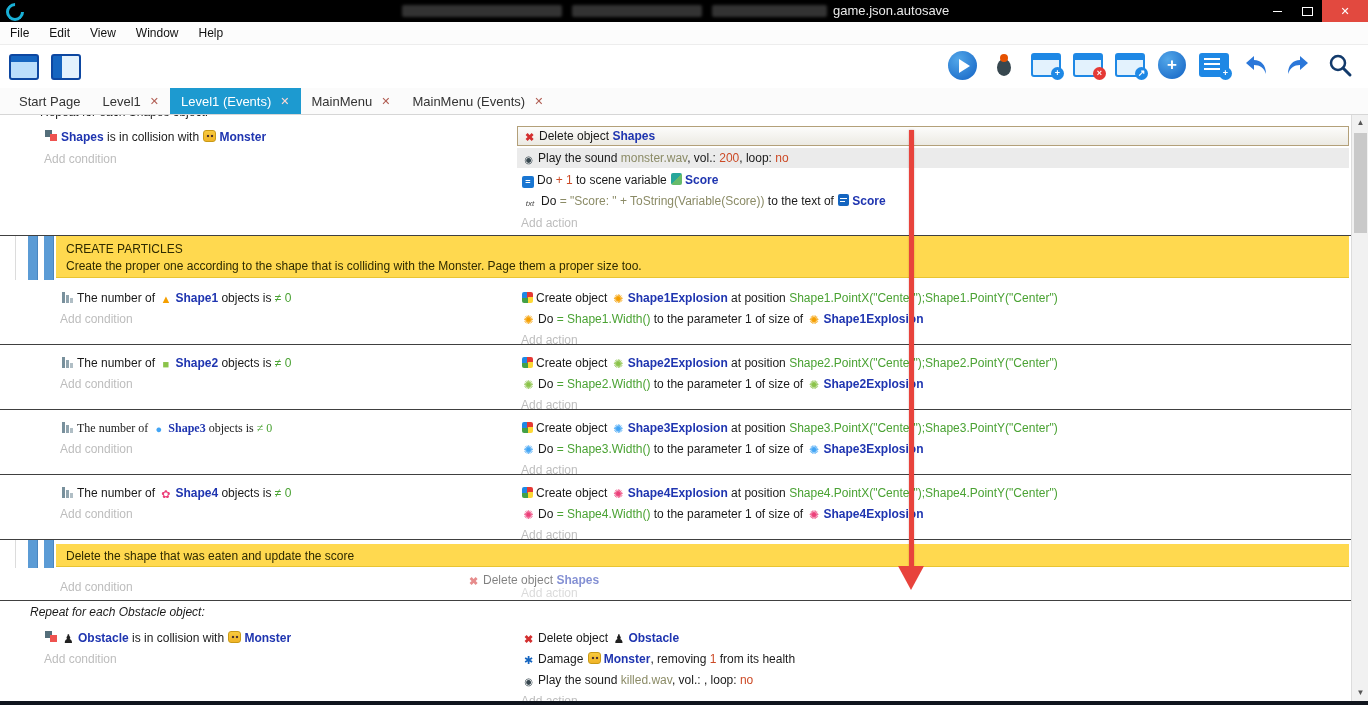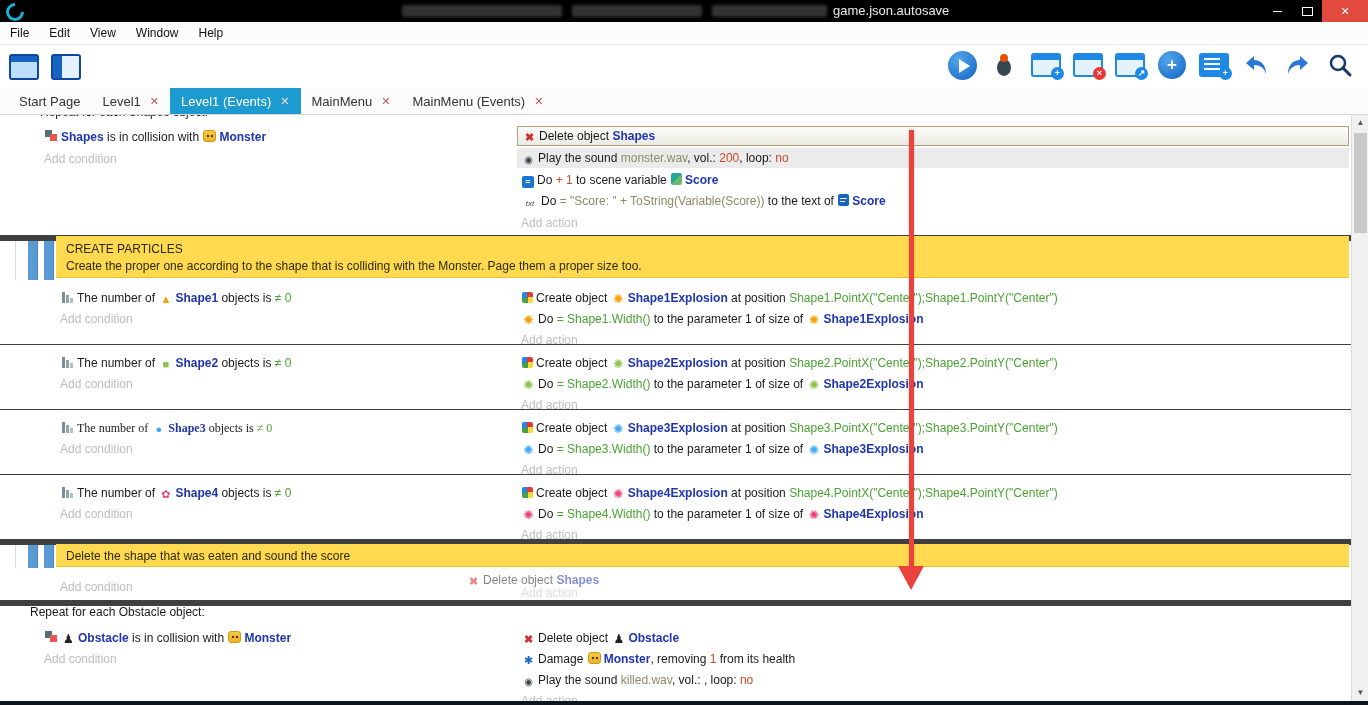--- a/index.html
+++ b/index.html
@@ -42,21 +42,21 @@
   
   #tabbar{position:absolute;left:0;top:88px;width:100%;height:27px;background:#fbfbfb;border-bottom:1px solid #d6d6d6;display:flex;align-items:stretch;padding-left:8px;box-sizing:border-box;}
   .tab{display:flex;align-items:center;padding:0 11px;font-size:13px;color:#333;white-space:pre;}
   .tab.active{background:#1d9ad0;color:#fff;}
   .tab-x{margin-left:9px;font-size:11px;color:#b05c52;}
   .tab.active .tab-x{color:#ffd9d4;}
 
   
   #events{position:absolute;left:0;top:115px;right:17px;bottom:4px;background:#fff;overflow:hidden;}
   .event{position:absolute;left:0;right:0;background:#fff;}
-  .sep{border-bottom:6px solid #404040;}
+  .sep{border-bottom:1px solid #404040;}
   .eline{position:absolute;white-space:pre;font-size:12px;height:20px;line-height:20px;color:#1a1a1a;overflow:hidden;}
   .lx44{left:44px;} .lx60{left:60px;}
   .ax{left:521px;right:3px;}
   .sel{left:517px;right:2px;border:1px solid #b3a079;background:linear-gradient(#fcfcfb,#eceae3);padding-left:4px;height:18px;line-height:18px;}
   .shade{left:517px;right:2px;background:#ebebeb;padding-left:4px;}
   .addlink{color:#bdbdbd;}
   .ghost{opacity:.55;}
   .bar{position:absolute;width:9px;background:#5b9bd5;border-right:1px solid #4a86c0;}
   .comment{position:absolute;left:56px;right:2px;background:#ffd94f;color:#2e2a00;border-bottom:1px solid #e8c432;}
   .comment .eline{left:10px;color:#2e2a00;}
@@ -246,30 +246,30 @@
     </div>
     <div class="event sep" style="top:360px;height:64px;">
       <div class="eline lx60" style="top:8px;"><span class="ic ic-count"></span><span class="seg seg-plain">The number of </span><span class="ic ic-shape4">✿</span><span class="seg seg-object">Shape4</span><span class="seg seg-plain"> objects is </span><span class="seg seg-expr">≠ 0</span></div>
       <div class="eline lx60 addlink" style="top:29px;">Add condition</div>
       <div class="eline ax" style="top:8px;"><span class="ic ic-create"></span><span class="seg seg-plain">Create object </span><span class="ic ic-explosion4">✺</span><span class="seg seg-object">Shape4Explosion</span><span class="seg seg-plain"> at position </span><span class="seg seg-expr">Shape4.PointX("Center");Shape4.PointY("Center")</span></div>
       <div class="eline ax" style="top:29px;"><span class="ic ic-explosion4">✺</span><span class="seg seg-plain">Do </span><span class="seg seg-expr">= Shape4.Width()</span><span class="seg seg-plain"> to the parameter 1 of size of </span><span class="ic ic-explosion4">✺</span><span class="seg seg-object">Shape4Explosion</span></div>
       <div class="eline ax addlink" style="top:50px;">Add action</div>
     </div>
 
     <div class="comment" style="top:429px;height:22px;">
-      <div class="eline" style="top:2px;">Delete the shape that was eaten and sound the score</div>
+      <div class="eline" style="top:2px;">Delete the shape that was eaten and update the score</div>
     </div>
 
     <div class="event sep" style="top:453px;height:32px;">
       <div class="eline lx60 addlink" style="top:9px;">Add condition</div>
       <div class="eline ghost" style="left:466px;top:5px;height:15px;line-height:15px;"><span class="ic ic-delete">✖</span><span class="seg seg-plain">Delete object </span><span class="seg seg-object">Shapes</span></div>
       <div class="eline ghost addlink" style="left:521px;top:19px;height:13px;line-height:13px;">Add action</div>
     </div>
 
-    <div class="eline" style="left:30px;top:489px;height:17px;line-height:17px;">Repeat for each Obstacle object:</div>
+    <div class="eline" style="left:30px;top:489px;height:17px;line-height:17px;font-style:italic;">Repeat for each Obstacle object:</div>
 
     <div class="event" style="top:506px;height:80px;">
       <div class="eline lx44" style="top:7px;"><span class="ic ic-collision"></span><span class="ic ic-obstacle">♟</span><span class="seg seg-object">Obstacle</span><span class="seg seg-plain"> is in collision with </span><span class="ic ic-monster"></span><span class="seg seg-object">Monster</span></div>
       <div class="eline lx44 addlink" style="top:28px;">Add condition</div>
       <div class="eline ax" style="top:7px;"><span class="ic ic-delete">✖</span><span class="seg seg-plain">Delete object </span><span class="ic ic-obstacle">♟</span><span class="seg seg-object">Obstacle</span></div>
       <div class="eline ax" style="top:28px;"><span class="ic ic-damage">✱</span><span class="seg seg-plain">Damage </span><span class="ic ic-monster"></span><span class="seg seg-object">Monster</span><span class="seg seg-plain">, removing </span><span class="seg seg-number">1</span><span class="seg seg-plain"> from its health</span></div>
       <div class="eline ax" style="top:49px;"><span class="ic ic-sound">◉</span><span class="seg seg-plain">Play the sound </span><span class="seg seg-param">killed.wav</span><span class="seg seg-plain">, vol.: </span><span class="seg seg-plain">, loop: </span><span class="seg seg-number">no</span></div>
       <div class="eline ax addlink" style="top:70px;">Add action</div>
     </div>
   </div>

